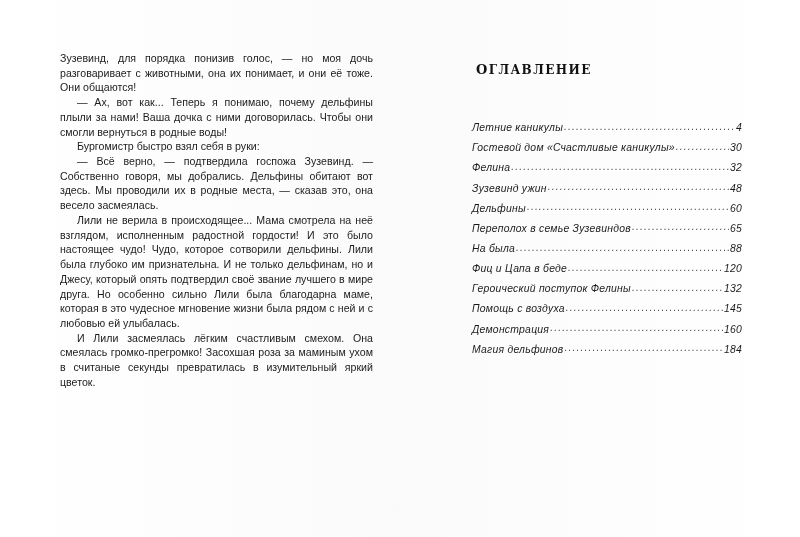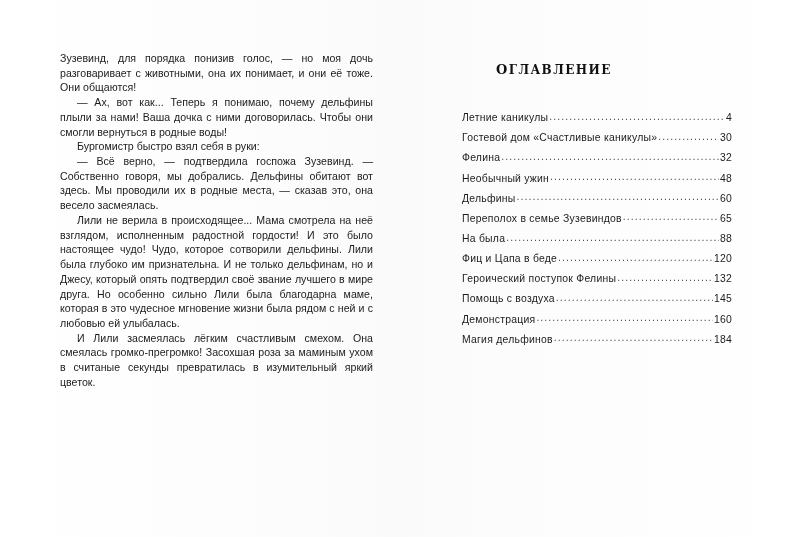--- a/index.html
+++ b/index.html
@@ -62,43 +62,44 @@
     text-indent: 17px;
     color: #1b1b1b;
     hyphens: manual;
   }
 
   .body-par.no-indent { text-indent: 0; }
 
   
   .toc-title {
     position: absolute;
-    left: 96px;
+    left: 76px;
     top: 56px;
     font-family: "DejaVu Serif", serif;
     font-size: 16.5px;
     font-weight: 700;
     letter-spacing: 1.4px;
     color: #111111;
     font-variant: small-caps;
     text-transform: lowercase;
     white-space: nowrap;
   }
   .toc-title::first-letter {
     font-size: 19px;
   }
 
   .toc-list {
     position: absolute;
     left: 62px;
     top: 103px;
     width: 270px;
     list-style: none;
-    margin: 0;
+    margin: 10px;
     padding: 0;
+    font-style: italic;
   }
 
   .toc-row {
     display: flex;
     align-items: flex-end;
     height: 20.15px;
     font-size: 10.4px;
     color: #1b1b1b;
     white-space: nowrap;
   }
@@ -162,21 +163,21 @@
             <span class="toc-label">Гостевой дом «Счастливые каникулы»</span>
             <span class="toc-leader"></span>
             <span class="toc-page">30</span>
           </li>
           <li class="toc-row">
             <span class="toc-label">Фелина</span>
             <span class="toc-leader"></span>
             <span class="toc-page">32</span>
           </li>
           <li class="toc-row">
-            <span class="toc-label">Необычный ужин</span>
+            <span class="toc-label">Зузевинд ужин</span>
             <span class="toc-leader"></span>
             <span class="toc-page">48</span>
           </li>
           <li class="toc-row">
             <span class="toc-label">Дельфины</span>
             <span class="toc-leader"></span>
             <span class="toc-page">60</span>
           </li>
           <li class="toc-row">
             <span class="toc-label">Переполох в семье Зузевиндов</span>

